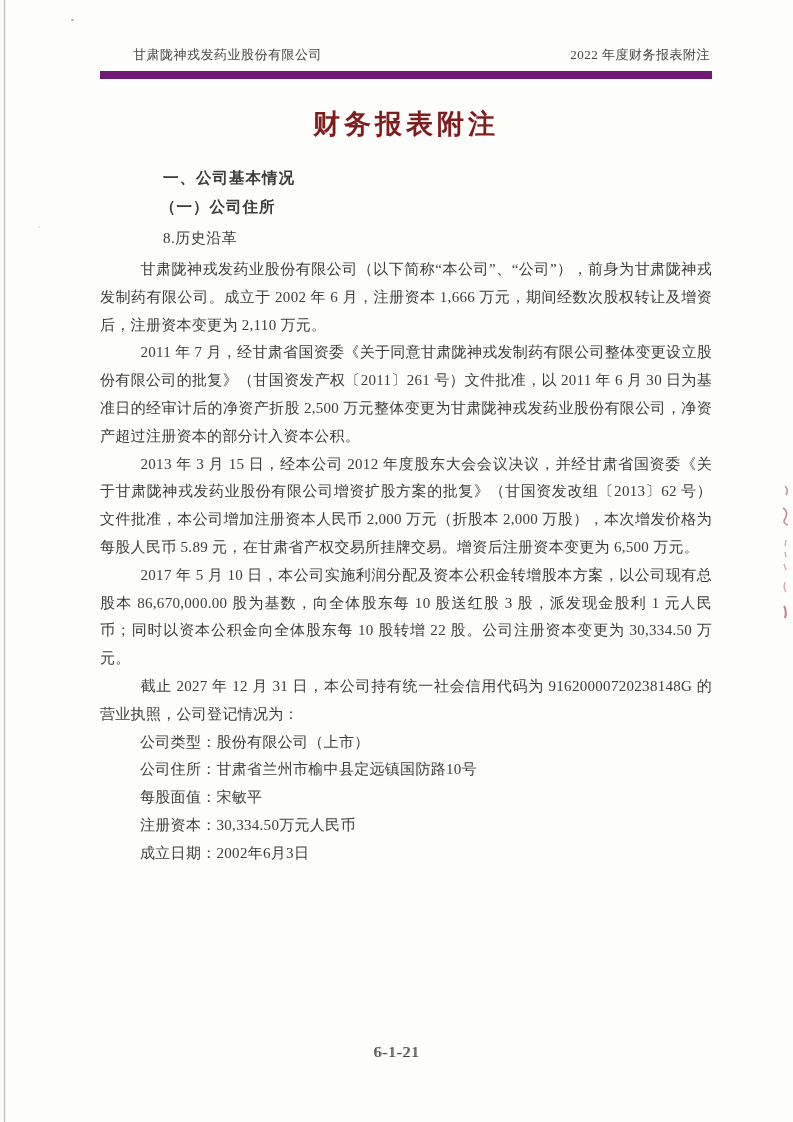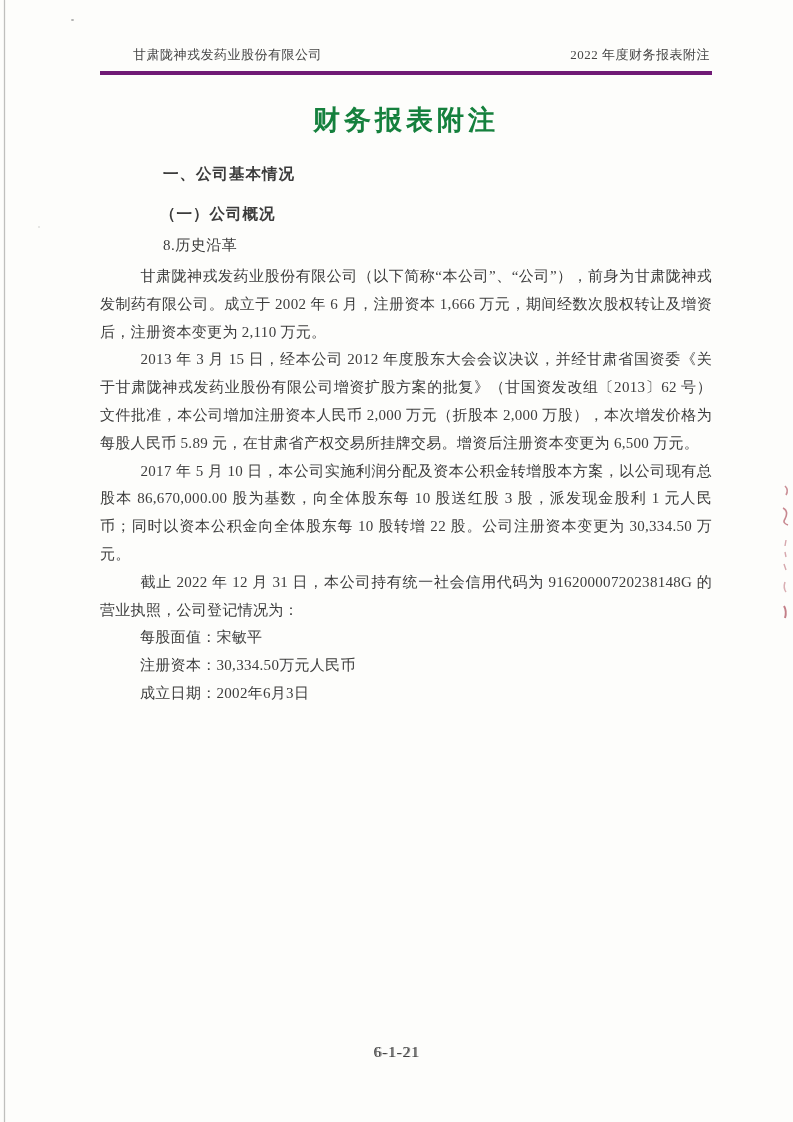--- a/index.html
+++ b/index.html
@@ -24,30 +24,30 @@
   .speck2{left:38px;top:226px;width:2px;height:2px;opacity:.4;}
   .red-binding-mark{position:absolute;right:1px;top:478px;opacity:.8;}
 
   .content{
     position:absolute;left:100px;top:46px;width:612px;
   }
   .doc-header{
     display:flex;justify-content:space-between;align-items:flex-end;
     font-size:13px;letter-spacing:.5px;
     padding:0 2px 7px 33px;
-    border-bottom:4px solid #701a75;
+    border-bottom:8px solid #701a75;
     color:#454545;
   }
   .doc-title{
     text-align:center;
     font-size:27px;font-weight:bold;letter-spacing:4px;
-    margin:27px 0 0 0;color:#15803d;
+    margin:27px 0 0 0;color:#7f1d1d;
   }
   .headings{margin-top:26px;}
-  .h-lvl1{font-weight:bold;font-size:15.5px;margin:0 0 19px 63px;letter-spacing:1px;}
+  .h-lvl1{font-weight:bold;font-size:15.5px;margin:0 0 8px 63px;letter-spacing:1px;}
   .h-lvl2{font-weight:bold;font-size:15.5px;margin:0 0 11px 60px;letter-spacing:1px;}
   .h-lvl3{font-weight:normal;font-size:15px;margin:0 0 6px 63px;letter-spacing:.5px;}
   .body-text{margin-top:8px;}
   .body-text p{
     margin:0;padding:0 0 0 0;
     font-size:15px;line-height:27.8px;
     text-align:justify;text-justify:inter-ideograph;
     text-indent:2.7em;
     letter-spacing:.3px;
     color:#3c3c3c;
@@ -85,32 +85,35 @@
 
     <div class="doc-header">
       <span>甘肃陇神戎发药业股份有限公司</span>
       <span>2022 年度财务报表附注</span>
     </div>
 
     <div class="doc-title">财务报表附注</div>
 
     <div class="headings">
       <div class="h-lvl1">一、公司基本情况</div>
-      <div class="h-lvl2">（一）公司概况</div>
+      <div class="h-lvl2">（一）公司住所</div>
       <div class="h-lvl3">8.历史沿革</div>
     </div>
 
     <div class="body-text">
       <p>甘肃陇神戎发药业股份有限公司（以下简称“本公司”、“公司”），前身为甘肃陇神戎发制药有限公司。成立于 2002 年 6 月，注册资本 1,666 万元，期间经数次股权转让及增资后，注册资本变更为 2,110 万元。</p>
+      <p>2011 年 7 月，经甘肃省国资委《关于同意甘肃陇神戎发制药有限公司整体变更设立股份有限公司的批复》（甘国资发产权〔2011〕261 号）文件批准，以 2011 年 6 月 30 日为基准日的经审计后的净资产折股 2,500 万元整体变更为甘肃陇神戎发药业股份有限公司，净资产超过注册资本的部分计入资本公积。</p>
       <p>2013 年 3 月 15 日，经本公司 2012 年度股东大会会议决议，并经甘肃省国资委《关于甘肃陇神戎发药业股份有限公司增资扩股方案的批复》（甘国资发改组〔2013〕62 号）文件批准，本公司增加注册资本人民币 2,000 万元（折股本 2,000 万股），本次增发价格为每股人民币 5.89 元，在甘肃省产权交易所挂牌交易。增资后注册资本变更为 6,500 万元。</p>
       <p>2017 年 5 月 10 日，本公司实施利润分配及资本公积金转增股本方案，以公司现有总股本 86,670,000.00 股为基数，向全体股东每 10 股送红股 3 股，派发现金股利 1 元人民币；同时以资本公积金向全体股东每 10 股转增 22 股。公司注册资本变更为 30,334.50 万元。</p>
-      <p>截止 2022 年 12 月 31 日，本公司持有统一社会信用代码为 91620000720238148G 的营业执照，公司登记情况为：</p>
+      <p>截止 2027 年 12 月 31 日，本公司持有统一社会信用代码为 91620000720238148G 的营业执照，公司登记情况为：</p>
     </div>
 
     <div class="reg-lines">
+      <p>公司类型：股份有限公司（上市）</p>
+      <p>公司住所：甘肃省兰州市榆中县定远镇国防路10号</p>
       <p>每股面值：宋敏平</p>
       <p>注册资本：30,334.50万元人民币</p>
       <p>成立日期：2002年6月3日</p>
     </div>
 
   </div>
 
   <div class="page-number">6-1-21</div>
 
 </div>

